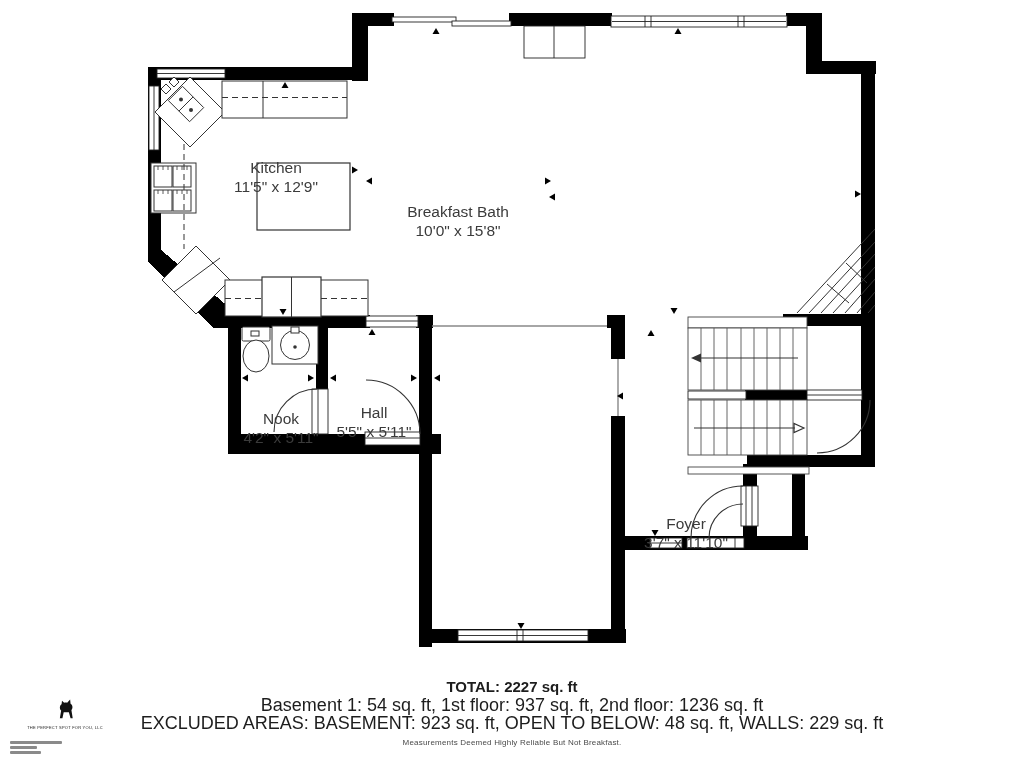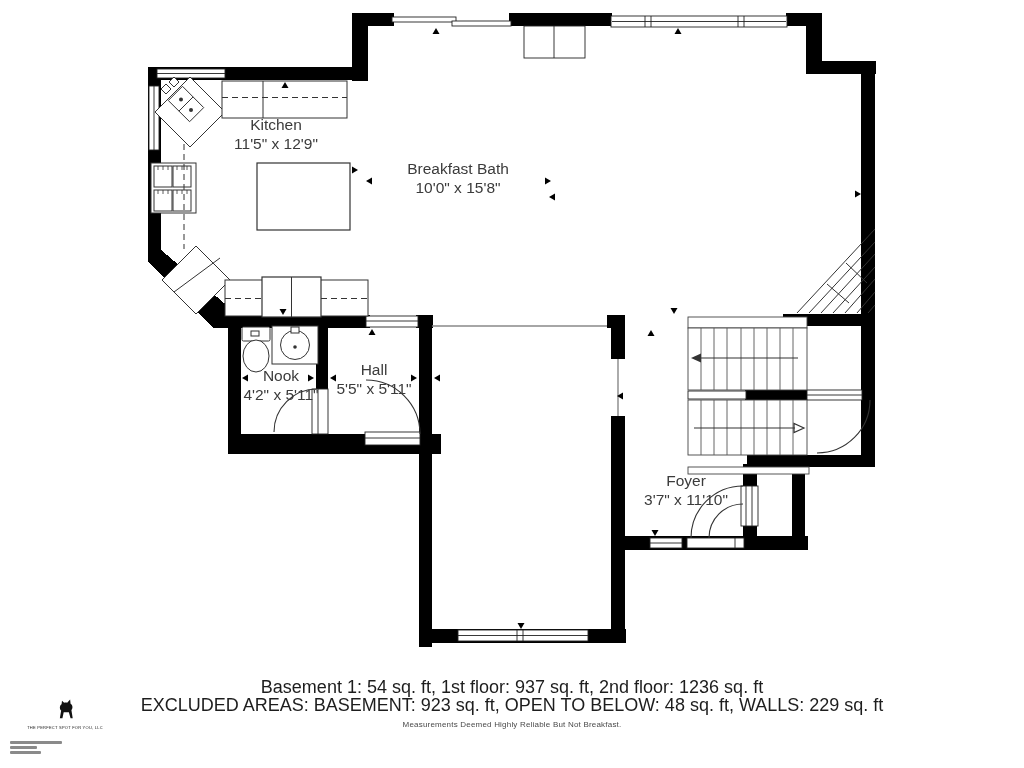--- a/index.html
+++ b/index.html
@@ -1,20 +1,20 @@
 <!DOCTYPE html>
 <html><head>
 <meta charset="utf-8">
 <style>
   html,body{margin:0;padding:0;background:#fff;}
   #canvas{position:relative;width:1024px;height:768px;background:#fff;overflow:hidden;
           font-family:"Liberation Sans",sans-serif;}
   #plan-svg{position:absolute;left:0;top:0;}
   .room-label{position:absolute;transform:translateX(-50%);text-align:center;
-              font-size:15.5px;color:#3b3b3b;line-height:18.5px;white-space:nowrap;}
+              font-size:15.5px;color:#3b3b3b;line-height:18.5px;white-space:nowrap;margin-top:43px;}
   .summary{position:absolute;left:0;right:0;top:678px;text-align:center;color:#1d1d1d;}
   .summary .total{font-weight:bold;font-size:15px;line-height:18px;}
   .summary .line{font-size:18px;line-height:18px;}
   .summary .disclaimer{font-size:8px;color:#4a4a4a;margin-top:6px;letter-spacing:.2px;}
   .logo{position:absolute;left:22px;top:696px;width:86px;text-align:center;}
   .logo .caption{font-size:4px;color:#222;letter-spacing:.25px;margin-top:1px;}
   .fineprint{position:absolute;left:10px;top:741px;}
   .fineprint .bar{background:#8a8a8a;height:2.5px;margin-bottom:2.5px;border-radius:1px;}
 </style>
 </head>
@@ -245,20 +245,21 @@
 <div class="room-label" style="left:374px;top:361px">
   <div>Hall</div>
   <div>5'5" x 5'11"</div>
 </div>
 <div class="room-label" style="left:686px;top:472px">
   <div>Foyer</div>
   <div>3'7" x 11'10"</div>
 </div>
 
 <div class="summary">
+  <div class="total">TOTAL: 2227 sq. ft</div>
   <div class="line">Basement 1: 54 sq. ft, 1st floor: 937 sq. ft, 2nd floor: 1236 sq. ft</div>
   <div class="line">EXCLUDED AREAS: BASEMENT: 923 sq. ft, OPEN TO BELOW: 48 sq. ft, WALLS: 229 sq. ft</div>
   <div class="disclaimer">Measurements Deemed Highly Reliable But Not Breakfast.</div>
 </div>
 
 <div class="logo">
   <svg width="24" height="24" viewBox="0 0 24 28">
     <path fill="#111" d="M6 26 L7.5 17 C5.5 15 5.5 11 8 9.5 L8.5 5.5 L11 8 C12 7.6 13.5 7.6 14.5 8
       L18 4 L18.5 9 C21 10.5 21.5 14 19.5 16.5 L21 26 L18.5 26 L16.5 19 L10.5 19 L9 26 Z"></path>
   </svg>

